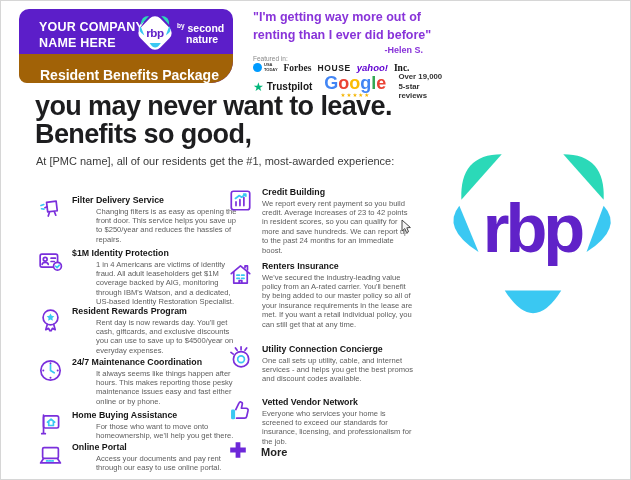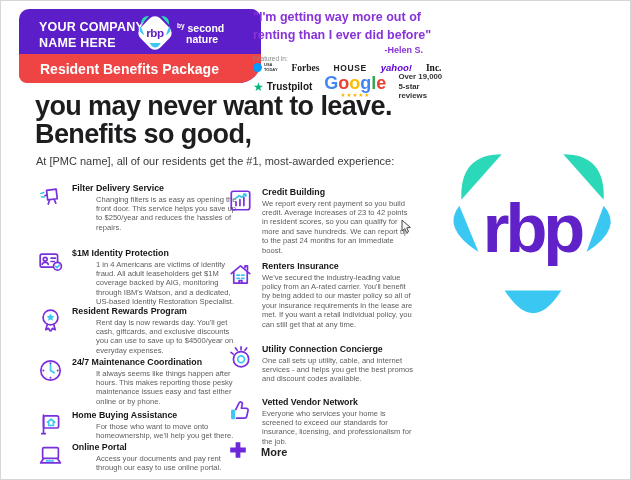--- a/index.html
+++ b/index.html
@@ -1,31 +1,31 @@
 <!DOCTYPE html>
 <html><head>
 <meta charset="utf-8">
 <style>
   html,body{margin:0;padding:0;background:#fff;font-family:"Liberation Sans",sans-serif;}
   .page{position:relative;width:631px;height:480px;background:#fff;overflow:hidden;border:1px solid #d6d6d6;box-sizing:border-box;}
 
   
-  .header-card{position:absolute;left:18px;top:8px;width:242px;height:74px;background:#5C1EC9;border-radius:10px 10px 22px 10px;}
+  .header-card{position:absolute;left:18px;top:8px;width:214px;height:74px;background:#5C1EC9;border-radius:10px 10px 22px 10px;}
   .company-name{position:absolute;left:20px;top:11px;color:#fff;font-weight:bold;font-size:12.5px;line-height:1.25;letter-spacing:.2px;}
   .badge{position:absolute;left:116px;top:2px;}
   .byline{position:absolute;left:158px;top:14px;color:#fff;font-weight:bold;font-size:10.5px;line-height:1;}
   .byline .by{font-size:6.5px;vertical-align:top;font-weight:bold;}
   .byline .nl2{margin-left:9px;}
-  .banner-band{position:absolute;left:0;bottom:0;width:100%;height:29px;background:#ef4444;border-radius:0 0 22px 8px;display:flex;align-items:center;padding-left:21px;box-sizing:border-box;color:#fff;font-weight:bold;font-size:14px;}
+  .banner-band{position:absolute;left:0;bottom:0;width:100%;height:29px;background:#a16207;border-radius:0 0 22px 8px;display:flex;align-items:flex-end;padding-left:21px;box-sizing:border-box;color:#fff;font-weight:bold;font-size:14px;}
 
   
   .quote{position:absolute;left:252px;top:8px;width:195px;color:#8833D9;font-weight:bold;font-size:12.5px;line-height:1.4;}
   .attribution{position:absolute;left:252px;top:44px;width:170px;text-align:right;color:#8833D9;font-weight:bold;font-size:9px;}
   .featured-label{position:absolute;left:252px;top:54px;font-size:6.5px;color:#888;}
-  .featured-row{position:absolute;left:252px;top:61px;width:190px;display:flex;align-items:center;gap:14px;}
+  .featured-row{position:absolute;left:252px;top:61px;width:190px;display:flex;align-items:center;gap:6px;}
   .usatoday{display:flex;align-items:center;gap:2px;}
   .usatoday .dot{width:9px;height:9px;border-radius:50%;background:#009BFF;}
   .usatoday .tx{font-size:4px;font-weight:bold;color:#333;line-height:1.1;}
   .lg-forbes{font-family:"Liberation Serif",serif;font-weight:bold;font-size:9.5px;color:#222;}
   .lg-house{font-weight:bold;font-size:8.5px;letter-spacing:.6px;color:#222;}
   .lg-yahoo{font-weight:bold;font-style:italic;font-size:9.5px;color:#5F01D1;}
   .lg-inc{font-family:"Liberation Serif",serif;font-weight:bold;font-size:9.5px;color:#111;}
   .reviews-row{position:absolute;left:252px;top:71px;width:190px;display:flex;align-items:center;gap:12px;}
   .trustpilot{display:flex;align-items:center;gap:3px;}
   .tp-star{color:#00B67A;font-size:12px;line-height:1;}
@@ -118,21 +118,21 @@
       <div>5-star reviews</div>
     </div>
   </div>
 
   <div class="headline">
     <div>you may never want to leave.</div>
     <div>Benefits so good,</div>
   </div>
   <div class="subheadline">At [PMC name], all of our residents get the #1, most-awarded experience:</div>
 
-  <div class="benefit w-left" style="left:36px;top:182px;justify-content:space-between;">
+  <div class="benefit w-left" style="left:36px;top:194px;justify-content:space-between;">
     <span class="bicon">
       <svg width="27" height="27" viewBox="0 0 24 24" fill="none" stroke="#7A2FDC" stroke-width="1.5" stroke-linecap="round" stroke-linejoin="round">
         <path d="M8.5 6.5 L17 5.5 L18 14 L9.5 15 Z"></path>
         <path d="M11 15.5 l-1 3.2 M15.5 15 l1.2 3"></path>
         <path d="M9 10.5 l-2 .8"></path>
         <path d="M6 8.5 L3.5 9.3 M6.2 12.5 L4 12.2" stroke="#3AC8F2"></path>
       </svg>
     </span>
     <div class="btext">
       <div class="btitle">Filter Delivery Service</div>

